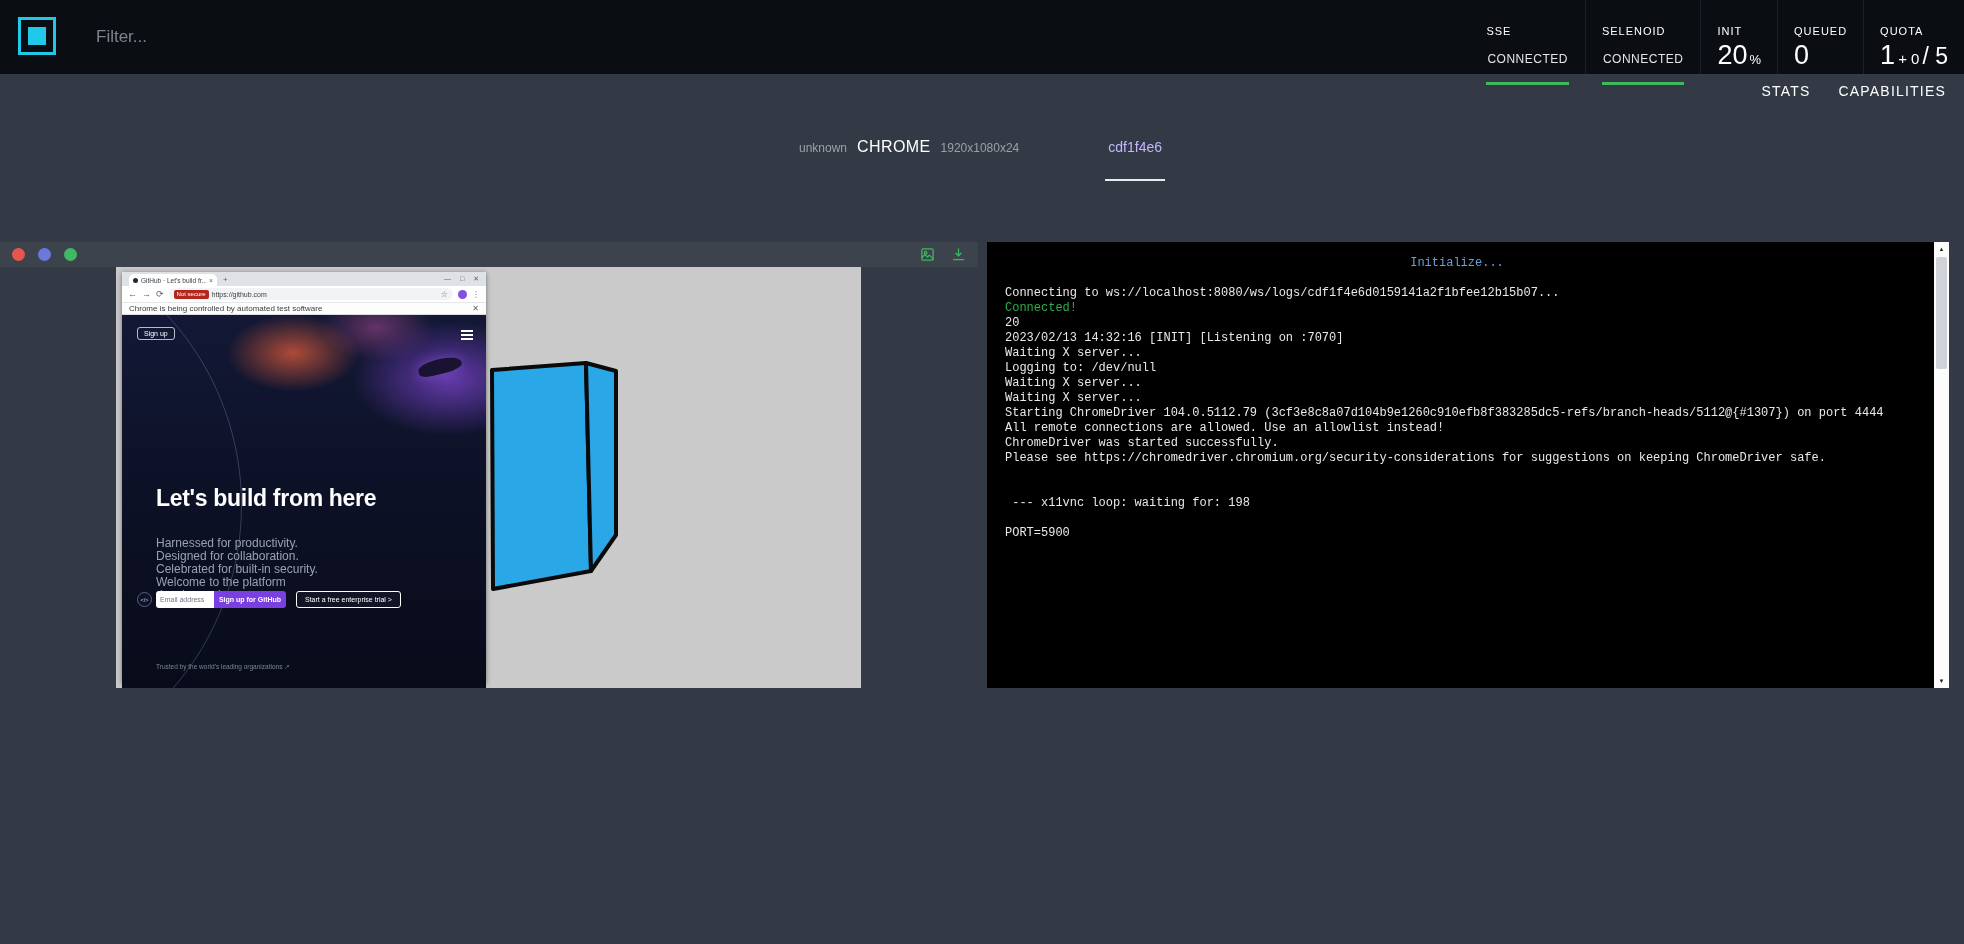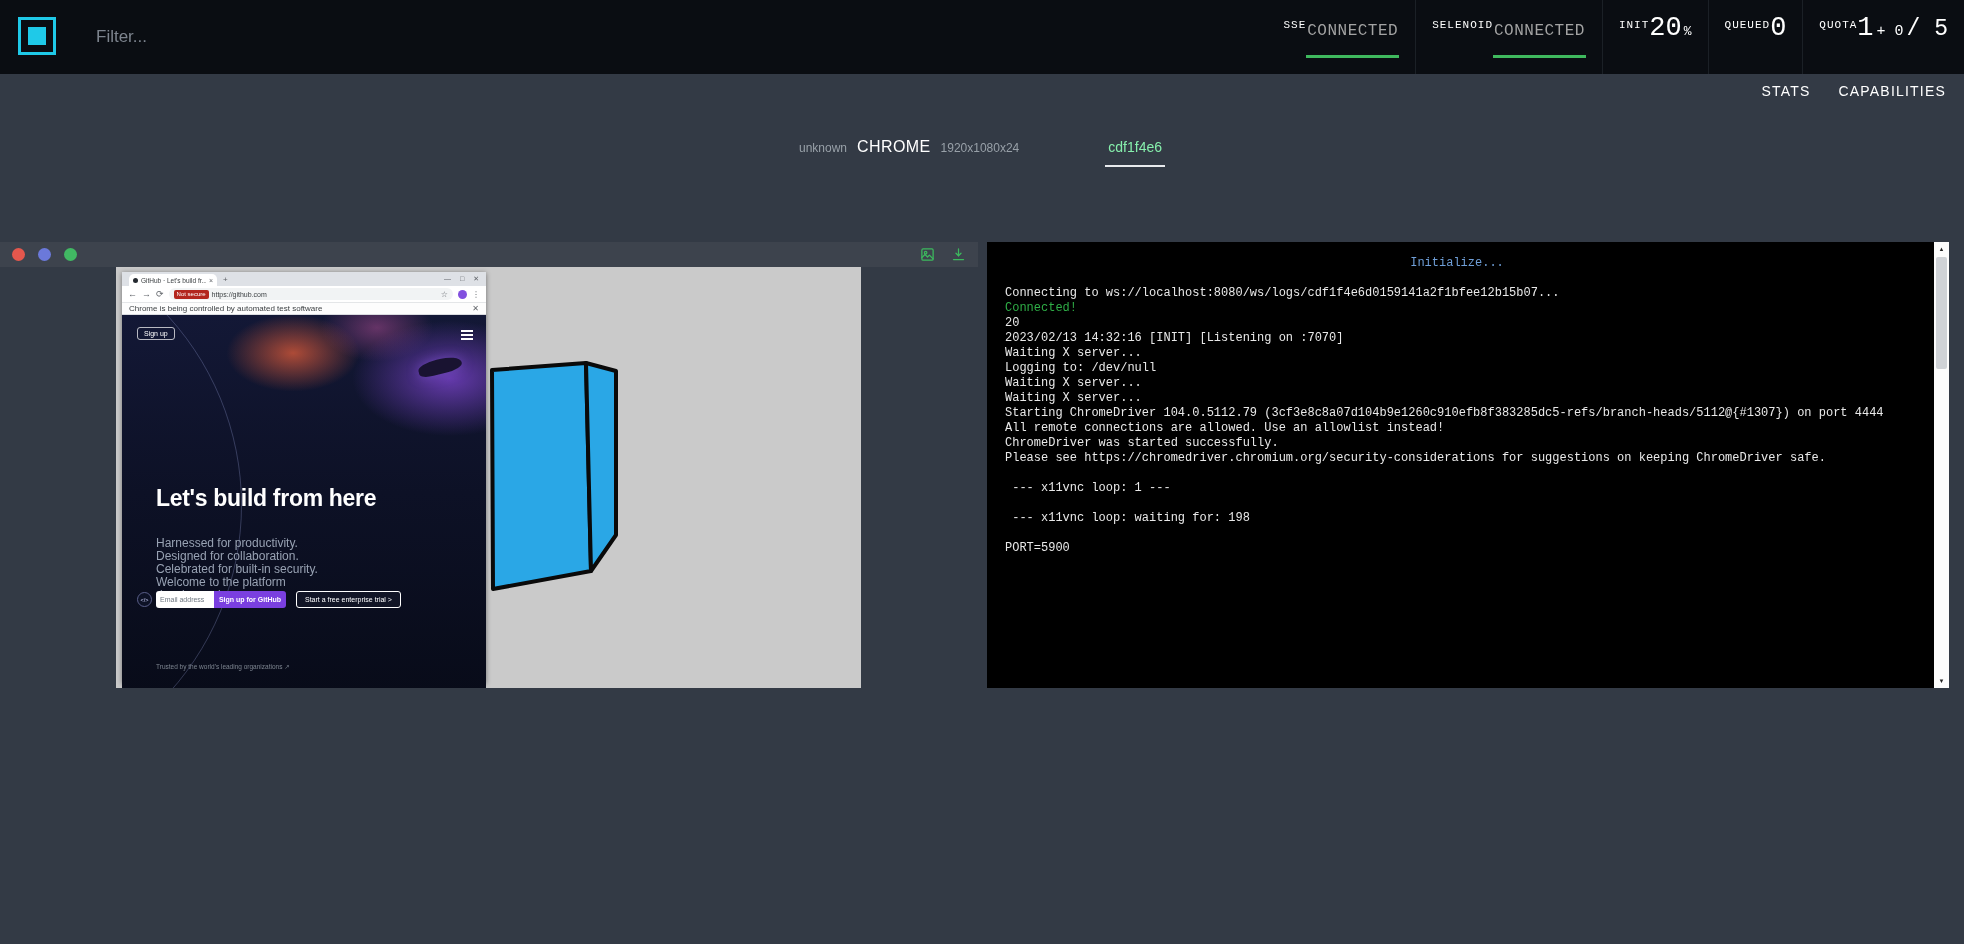--- a/index.html
+++ b/index.html
@@ -22,45 +22,45 @@
     display:flex; align-items:center; justify-content:center; cursor:pointer;
   }
   .logo-inner { width:18px; height:18px; background:#1fc9e8; }
   .filter {
     margin-left:40px; align-self:center; width:420px;
     background:transparent; border:none; outline:none;
     color:#cfd4da; font-size:17px; font-family:"Liberation Sans",sans-serif;
   }
   .filter::placeholder { color:#7d848e; }
   .stats { margin-left:auto; display:flex; height:74px; }
-  .stat { padding:10px 16px; display:flex; flex-direction:row; border-left:1px solid #1b2026;font-family:Liberation Mono, monospace; }
+  .stat { padding:16px 16px; display:flex; flex-direction:column; border-left:1px solid #1b2026; }
   .stat:first-child { border-left:none; }
   .stat-label { color:#ffffff; font-size:11px; letter-spacing:1px; margin-top:9px; white-space:nowrap; }
   .connected-wrap { margin-top:12px; align-self:flex-start; padding:0 1px 15px 1px; border-bottom:3px solid #3fb95e; }
-  .connected-text { color:#a3a3a3; font-size:16px; letter-spacing:0.5px; }
+  .connected-text { color:#e5e5e5; font-size:12px; letter-spacing:0.5px; }
   .stat-value { margin-top:3px; font-size:27px; font-weight:400; color:#fff; white-space:nowrap; }
   .stat-value .unit { font-size:13px; margin-left:2px; }
   .stat-value .q-mid { font-size:15px; margin:0 3px; }
   .stat-value .q-end { font-size:23px; }
 
   
   .tabs { position:absolute; top:83px; right:18px; display:flex; gap:28px; }
   .tab { color:#ffffff; font-size:14px; letter-spacing:1.2px; cursor:pointer; }
 
   
   .session-row {
     position:absolute; top:138px; left:0; width:1964px;
     display:flex; justify-content:center; align-items:baseline; cursor:pointer;
   }
   .s-version { color:#98a0a8; font-size:12px; }
   .s-browser { color:#fff; font-size:16px; letter-spacing:0.4px; margin:0 10px; }
   .s-screen  { color:#98a0a8; font-size:12px; }
   .s-id {
-    margin-left:86px; color:#86efac; font-size:14px;
-    padding:0 3px 10px 3px; border-bottom:2px solid #e8eaed;
+    margin-left:86px; color:#c4b5fd; font-size:14px;
+    padding:0 3px 24px 3px; border-bottom:2px solid #e8eaed;
   }
 
   
   .vnc-panel { position:absolute; left:0; top:242px; width:978px; height:446px; }
   .vnc-header {
     height:25px; background:#3d434d; display:flex; align-items:center; padding:0 12px;
   }
   .light { width:13px; height:13px; border-radius:50%; margin-right:13px; }
   .light-red { background:#e4574d; }
   .light-blue { background:#6b79da; }
@@ -345,21 +345,20 @@
       <div class="log-line">2023/02/13 14:32:16 [INIT] [Listening on :7070]</div>
       <div class="log-line">Waiting X server...</div>
       <div class="log-line">Logging to: /dev/null</div>
       <div class="log-line">Waiting X server...</div>
       <div class="log-line">Waiting X server...</div>
       <div class="log-line">Starting ChromeDriver 104.0.5112.79 (3cf3e8c8a07d104b9e1260c910efb8f383285dc5-refs/branch-heads/5112@{#1307}) on port 4444</div>
       <div class="log-line">All remote connections are allowed. Use an allowlist instead!</div>
       <div class="log-line">ChromeDriver was started successfully.</div>
       <div class="log-line">Please see https://chromedriver.chromium.org/security-considerations for suggestions on keeping ChromeDriver safe.</div>
       <div class="log-line">&nbsp;</div>
-      <div class="log-line"> --- x11vnc loop: 1 ---</div>
       <div class="log-line">&nbsp;</div>
       <div class="log-line"> --- x11vnc loop: waiting for: 198</div>
       <div class="log-line">&nbsp;</div>
       <div class="log-line">PORT=5900</div>
     </div>
   <div class="scrollbar">
     <div class="sb-btn">▲</div>
     <div class="sb-thumb"></div>
     <div class="sb-fill"></div>
     <div class="sb-btn">▼</div>

